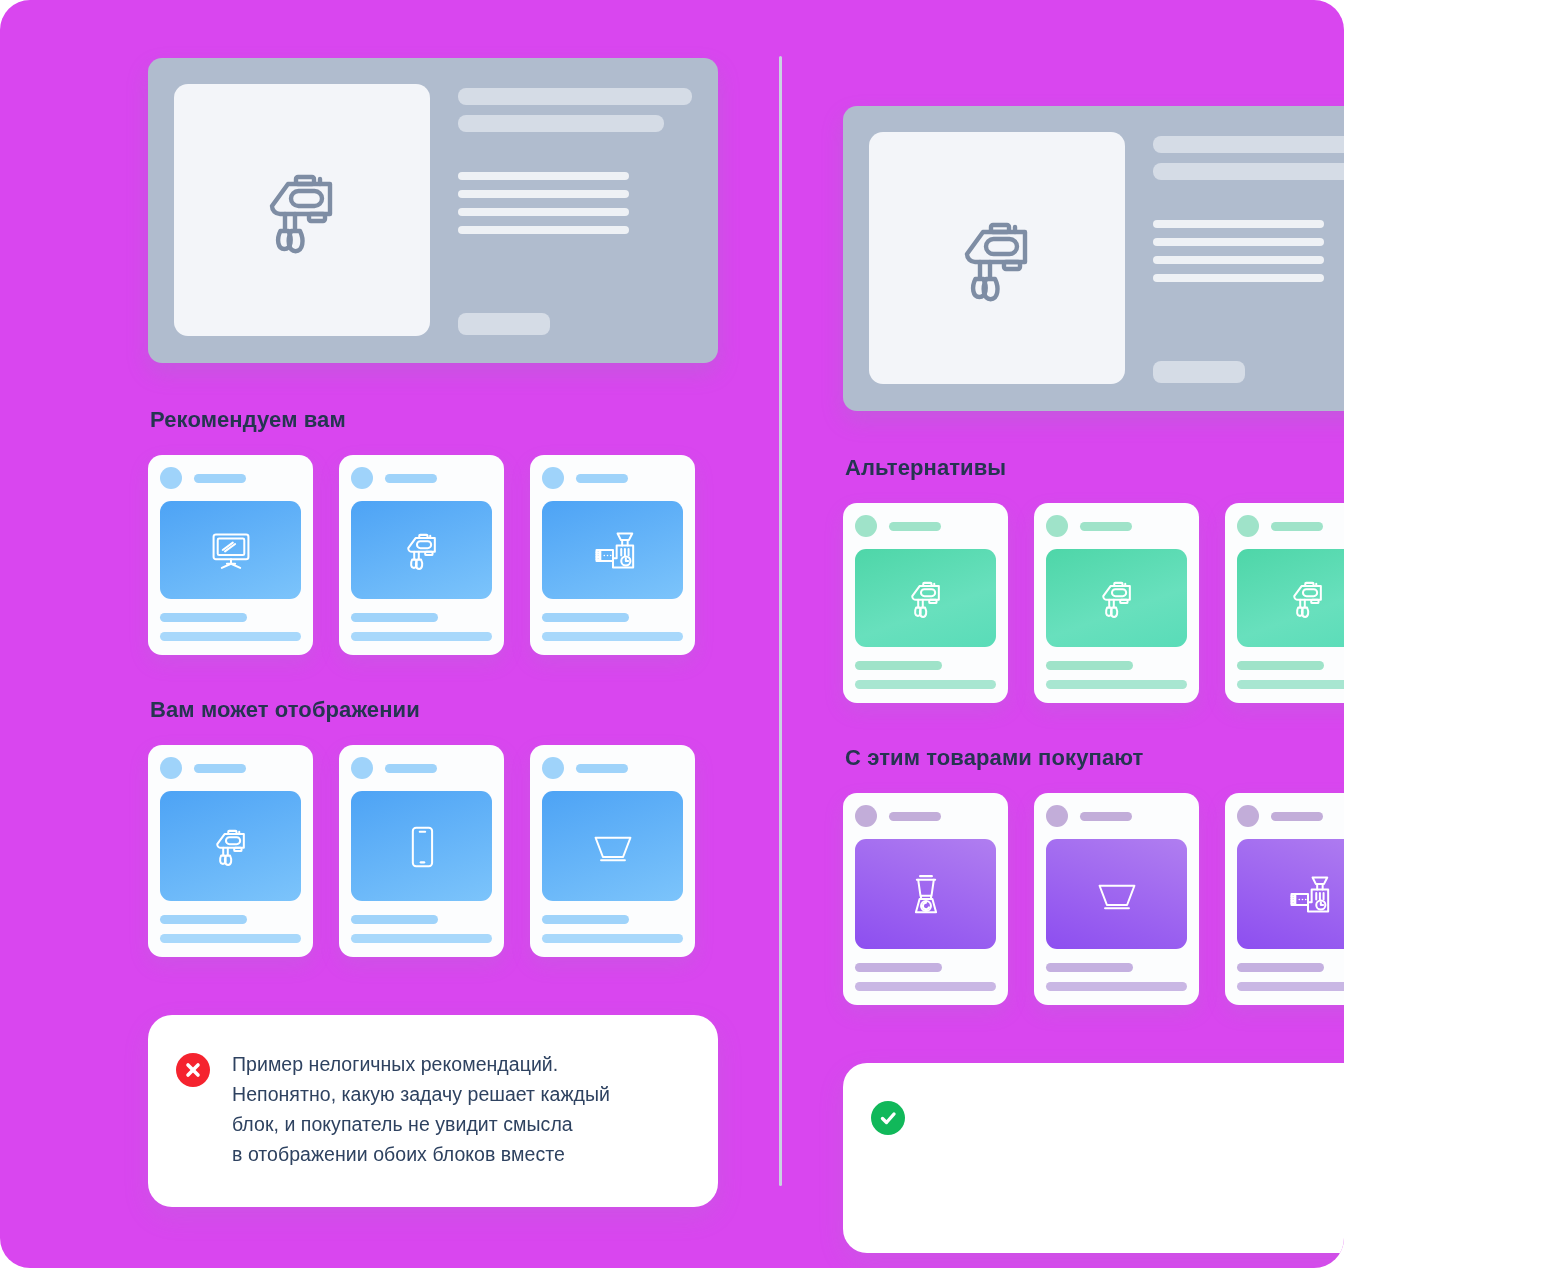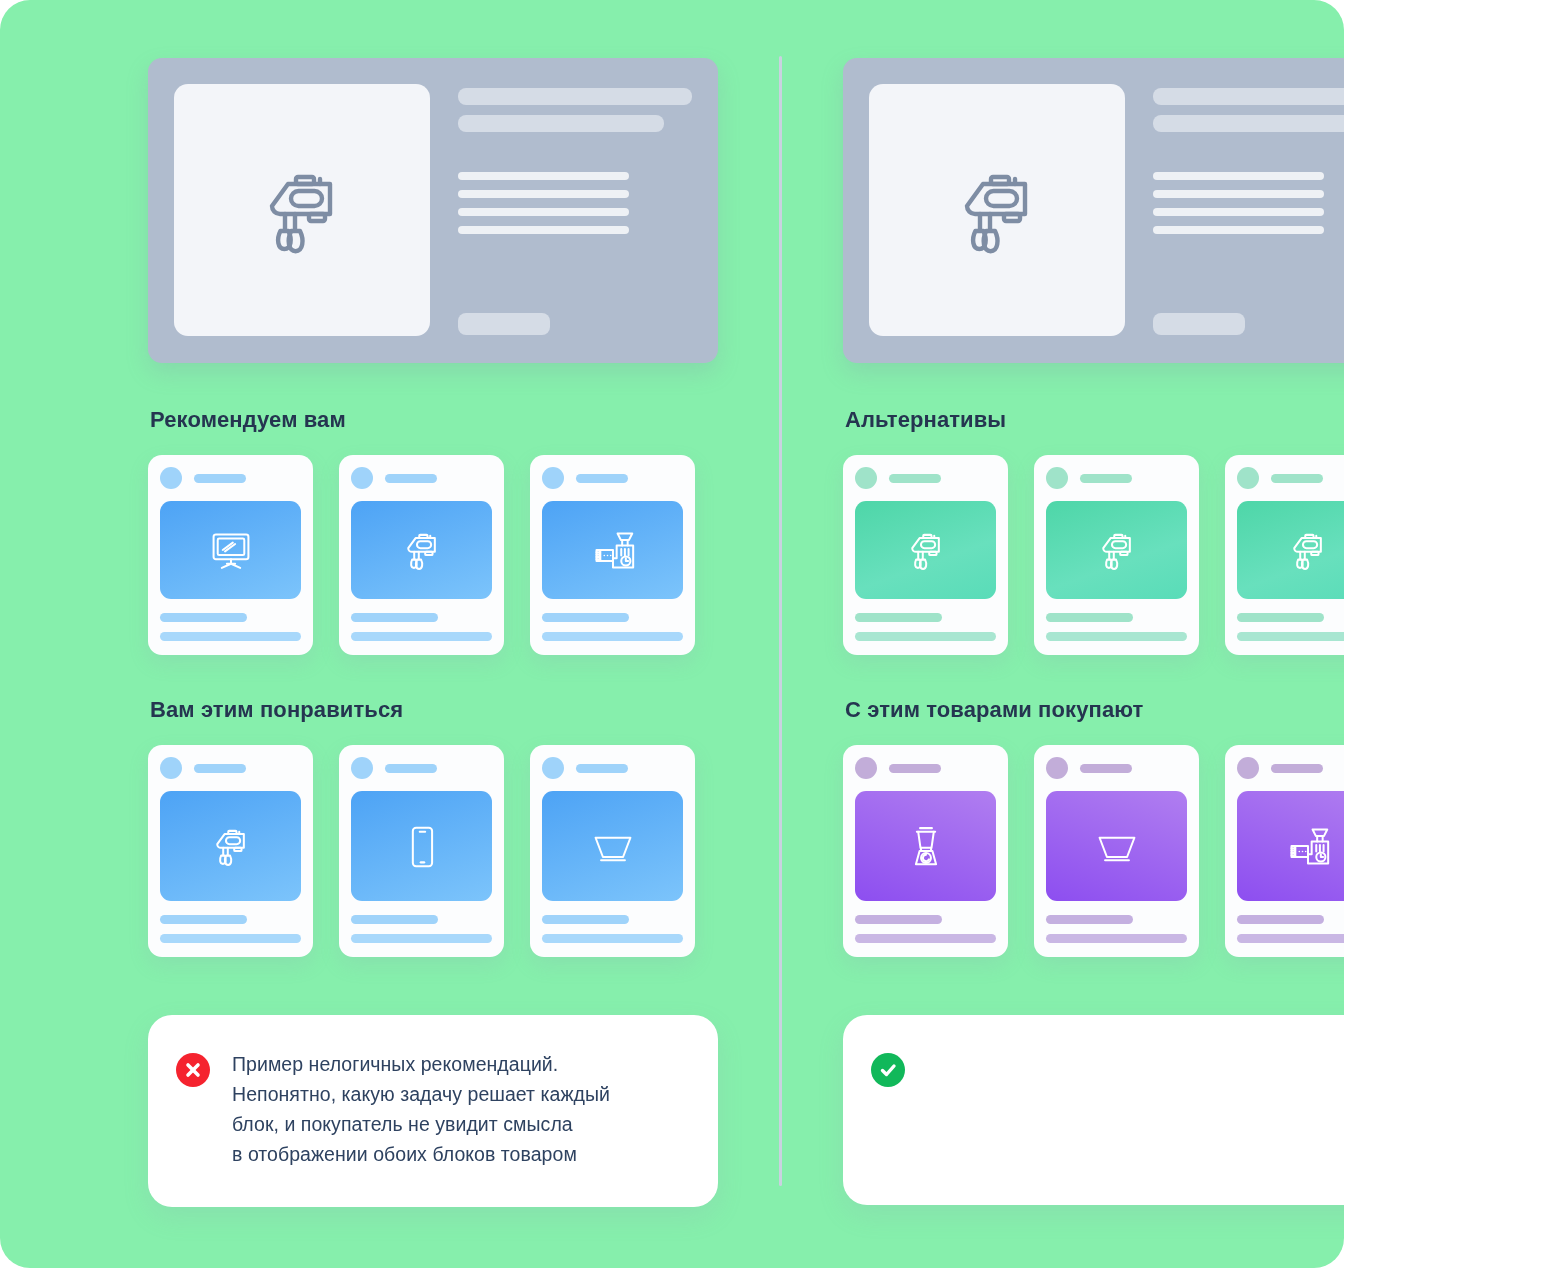--- a/index.html
+++ b/index.html
@@ -11,21 +11,21 @@
     width: 1560px;
     height: 1268px;
     font-family: "Liberation Sans", sans-serif;
     overflow: hidden;
   }
 
   #stage {
     position: relative;
     width: 1344px;
     height: 1268px;
-    background: #86efac;
+    background: #d946ef;
     border-radius: 30px;
     overflow: hidden;
     box-sizing: border-box;
   }
 
   
   .divider {
     position: absolute;
     left: 779px;
     top: 56px;
@@ -35,21 +35,21 @@
     border-radius: 2px;
   }
 
   
   .column {
     position: absolute;
     top: 0;
     width: 640px;
   }
   .col-left  { left: 148px; }
-  .col-right { left: 843px; }
+  .col-right { left: 843px; margin-top: 48px; }
 
   
   .hero {
     position: relative;
     width: 570px;
     height: 305px;
     margin-top: 58px;
     background: #b0bcce;
     border-radius: 14px;
     box-shadow: 0 10px 22px rgba(130,145,170,0.22);
@@ -370,21 +370,21 @@
               <use href="#sym-grinder"></use>
             </svg>
         </div>
         <div class="card-foot">
           <div class="fbar fbar-1"></div>
           <div class="fbar fbar-2"></div>
         </div>
       </div>
     </div>
 
-    <div class="section-title second">Вам этим понравиться</div>
+    <div class="section-title second">Вам может отображении</div>
     <div class="cards tall t-blue">
       <div class="card">
         <div class="card-head">
           <div class="card-dot"></div>
           <div class="card-headbar"></div>
         </div>
         <div class="card-thumb">
           <svg width="44" height="44" viewBox="0 0 48 48" style="color:#ffffff">
               <use href="#sym-mixer"></use>
             </svg>
@@ -428,21 +428,21 @@
 
     <div class="note">
       <div class="note-badge badge-bad">
         <svg width="24" height="24" viewBox="0 0 24 24" style="color:#ffffff">
             <use href="#sym-cross"></use>
           </svg>
       </div>
       <div class="note-text">Пример нелогичных рекомендаций.
 Непонятно, какую задачу решает каждый
 блок, и покупатель не увидит смысла
-в отображении обоих блоков товаром</div>
+в отображении обоих блоков вместе</div>
     </div>
   </div>
 
   <div class="column col-right">
 
     <div class="hero">
       <div class="hero-img">
         <svg width="96" height="96" viewBox="0 0 48 48" style="color:#7e8da4">
             <use href="#sym-mixer"></use>
           </svg>

